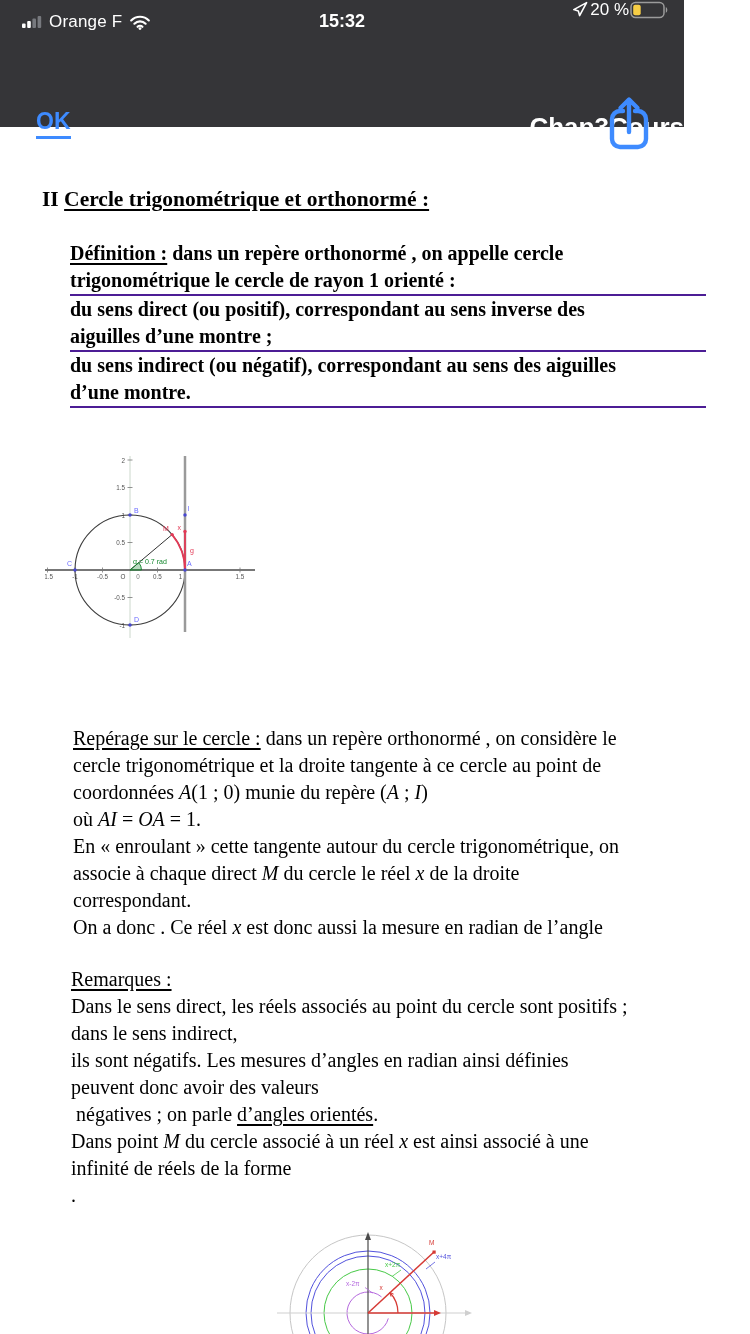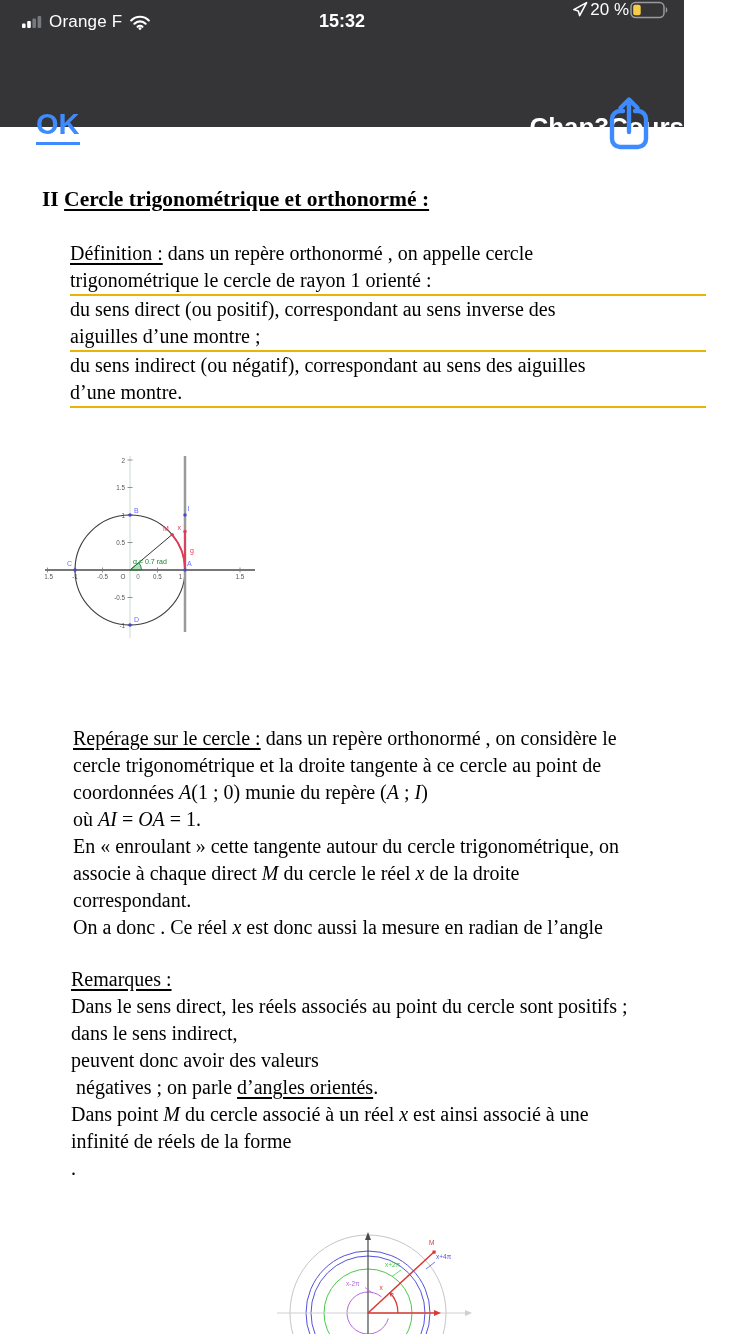--- a/index.html
+++ b/index.html
@@ -8,31 +8,31 @@
 
   
   .header{position:absolute;top:0;left:0;width:684px;height:127px;background:var(--bar_bg,#353538);}
   .status{position:absolute;top:0;left:0;right:0;height:44px;color:#fff;}
   .s-left{position:absolute;left:22px;top:0;height:44px;display:flex;align-items:center;gap:7px;}
   .carrier{font-size:17px;letter-spacing:.2px;}
   .time{position:absolute;left:0;right:0;top:11px;text-align:center;font-weight:bold;font-size:18px;}
   .s-right{position:absolute;right:14px;top:0;height:44px;display:flex;gap:1px;}
   .batt-pct{font-size:17px;}
   .nav{position:absolute;top:44px;left:0;right:0;height:83px;}
-  .ok{position:absolute;left:36px;top:64px;font-size:29px;font-weight:bold;color:var(--accent,#3e8bff);border-bottom:3px solid var(--accent,#3e8bff);padding-bottom:1px;cursor:pointer;}
+  .ok{position:absolute;left:36px;top:64px;font-size:23px;font-weight:bold;color:var(--accent,#3e8bff);border-bottom:3px solid var(--accent,#3e8bff);padding-bottom:1px;cursor:pointer;}
   .title{position:absolute;left:0;right:0;top:68px;text-align:right;color:#fff;font-size:26px;font-weight:bold;}
   .share{position:absolute;right:34px;top:50px;cursor:pointer;}
 
   
   .doc-text{font-family:"Liberation Serif",serif;color:var(--text,#000);}
   .para .tl, .def-row .tl{font-size:20px;line-height:27px;white-space:pre;}
   .heading{position:absolute;left:42px;top:186px;font-size:21.5px;font-weight:bold;white-space:pre;}
   .heading .tl{line-height:27px;}
   .def{position:absolute;left:70px;top:240px;width:636px;}
-  .def-row{border-bottom:2px solid #eab308;}
+  .def-row{border-bottom:2px solid #4c1d95;font-weight:bold;}
   .rep{position:absolute;left:73px;top:725px;}
   .rem{position:absolute;left:71px;top:966px;}
   .it{font-style:italic;}
   .un{text-decoration:underline;text-underline-offset:3px;}
   .heading .un{text-decoration-thickness:2px;}
 
   
   .dia1{position:absolute;left:45px;top:452px;}
   .dia2{position:absolute;left:275px;top:1226px;}
   svg text{font-family:"Liberation Sans",sans-serif;}
@@ -183,20 +183,21 @@
       <div class="tl"><span>En « enroulant » cette tangente autour du cercle trigonométrique, on</span></div>
       <div class="tl"><span>associe à chaque direct </span><span class="it">M</span><span> du cercle le réel </span><span class="it">x</span><span> de la droite</span></div>
       <div class="tl"><span>correspondant.</span></div>
       <div class="tl"><span>On a donc . Ce réel </span><span class="it">x</span><span> est donc aussi la mesure en radian de l’angle</span></div>
     </div>
 
   <div class="para rem doc-text">
       <div class="tl"><span class="un">Remarques :</span></div>
       <div class="tl"><span>Dans le sens direct, les réels associés au point du cercle sont positifs ;</span></div>
       <div class="tl"><span>dans le sens indirect,</span></div>
+      <div class="tl"><span>ils sont négatifs. Les mesures d’angles en radian ainsi définies</span></div>
       <div class="tl"><span>peuvent donc avoir des valeurs</span></div>
       <div class="tl"><span> négatives ; on parle </span><span class="un">d’angles orientés</span><span>.</span></div>
       <div class="tl"><span>Dans point </span><span class="it">M</span><span> du cercle associé à un réel </span><span class="it">x</span><span> est ainsi associé à une</span></div>
       <div class="tl"><span>infinité de réels de la forme</span></div>
       <div class="tl"><span>.</span></div>
     </div>
 
   <div class="dia2">
     <svg width="200" height="108" viewBox="0 0 200 108">
       <circle cx="93" cy="87" r="78" fill="none" stroke="var(--d2_gray,#c6c6c6)" stroke-width="1"></circle>

